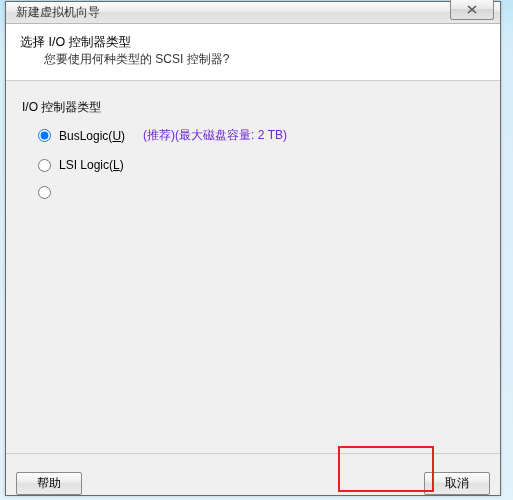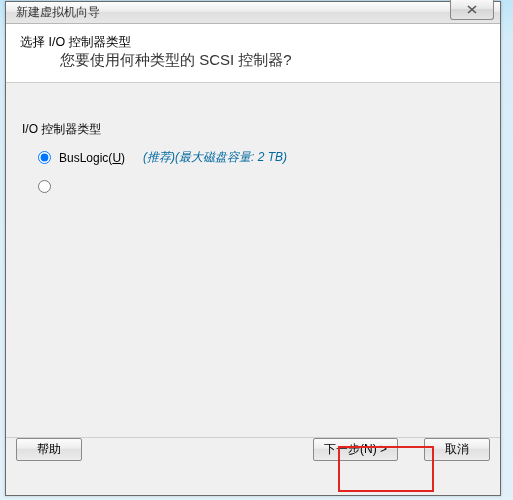--- a/index.html
+++ b/index.html
@@ -56,62 +56,60 @@
     border-bottom: 1px solid #cfcfcf;
     padding: 10px 14px 12px 14px;
   }
   .header .h-title {
     font-weight: normal;
     color: #000;
     font-size: 12.5px;
   }
   .header .h-sub {
     color: #333;
-    font-size: 15px;
-    margin-left: 40px;
+    font-size: 12px;
+    margin-left: 24px;
   }
   .content {
     padding: 18px 16px 0 16px;
   }
   .section-label {
     font-size: 12px;
     color: #000;
     margin-bottom: 6px;
-    margin-top: 20px;
   }
   .radio-group {
     margin-left: 16px;
     margin-top: 11px;
   }
   .radio-row {
     display: flex;
     align-items: center;
     margin-bottom: 14px;
     font-size: 12px;
     color: #000;
   }
   .radio-row input[type="radio"] {
     margin: 0 8px 0 0;
   }
   .radio-row .opt-label u { text-decoration: underline; }
   .radio-row .hint {
     margin-left: 18px;
-    color: #0369a1;
-    font-style: italic;
+    color: #6d28d9;
   }
   .footer {
     position: absolute;
     bottom: 0;
     left: 0;
     right: 0;
-    height: 58px;
+    height: 42px;
     border-top: 1px solid #cfcfcf;
     background: #f0f0f0;
     display: flex;
-    align-items: flex-start;
+    align-items: flex-end;
     padding: 0 10px;
   }
   .btn {
     height: 23px;
     border: 1px solid #8a8a8a;
     background: linear-gradient(180deg, #fcfcfc 0%, #ededed 45%, #e0e0e0 46%, #ececec 100%);
     font-size: 12px;
     color: #000;
     padding: 0 10px;
     border-radius: 2px;
@@ -162,31 +160,37 @@
     <div class="radio-group">
 
       <label class="radio-row">
         <input type="radio" name="scsi" id="r0" checked="" style="">
         <span class="opt-label">
           <span>BusLogic(</span><u>U</u><span>)</span>
         </span>
         <span class="hint">(推荐)(最大磁盘容量: 2 TB)</span>
       </label>
 
+      <label class="radio-row">
+        <input type="radio" name="scsi" id="r1" style="">
+        <span class="opt-label">
+          <span>LSI Logic(</span><u>L</u><span>)</span>
+        </span>
+        <span class="hint"></span>
+      </label>
 
       <label class="radio-row">
         <input type="radio" name="scsi" id="r2" style="">
         <span class="hint"></span>
       </label>
 
     </div>
   </div>
 
   <div class="footer">
     <button class="btn">帮助</button>
     <div class="spacer"></div>
-    <button class="btn" style="min-width:84px">下一步(N) &gt;</button>
     <button class="btn" style="margin-left:26px">取消</button>
   </div>
 </div>
 
 <div class="next-highlight" id="hl" style="left: 338px; top: 446px;"></div>
 <div class="watermark"></div>
 
 </body></html>

